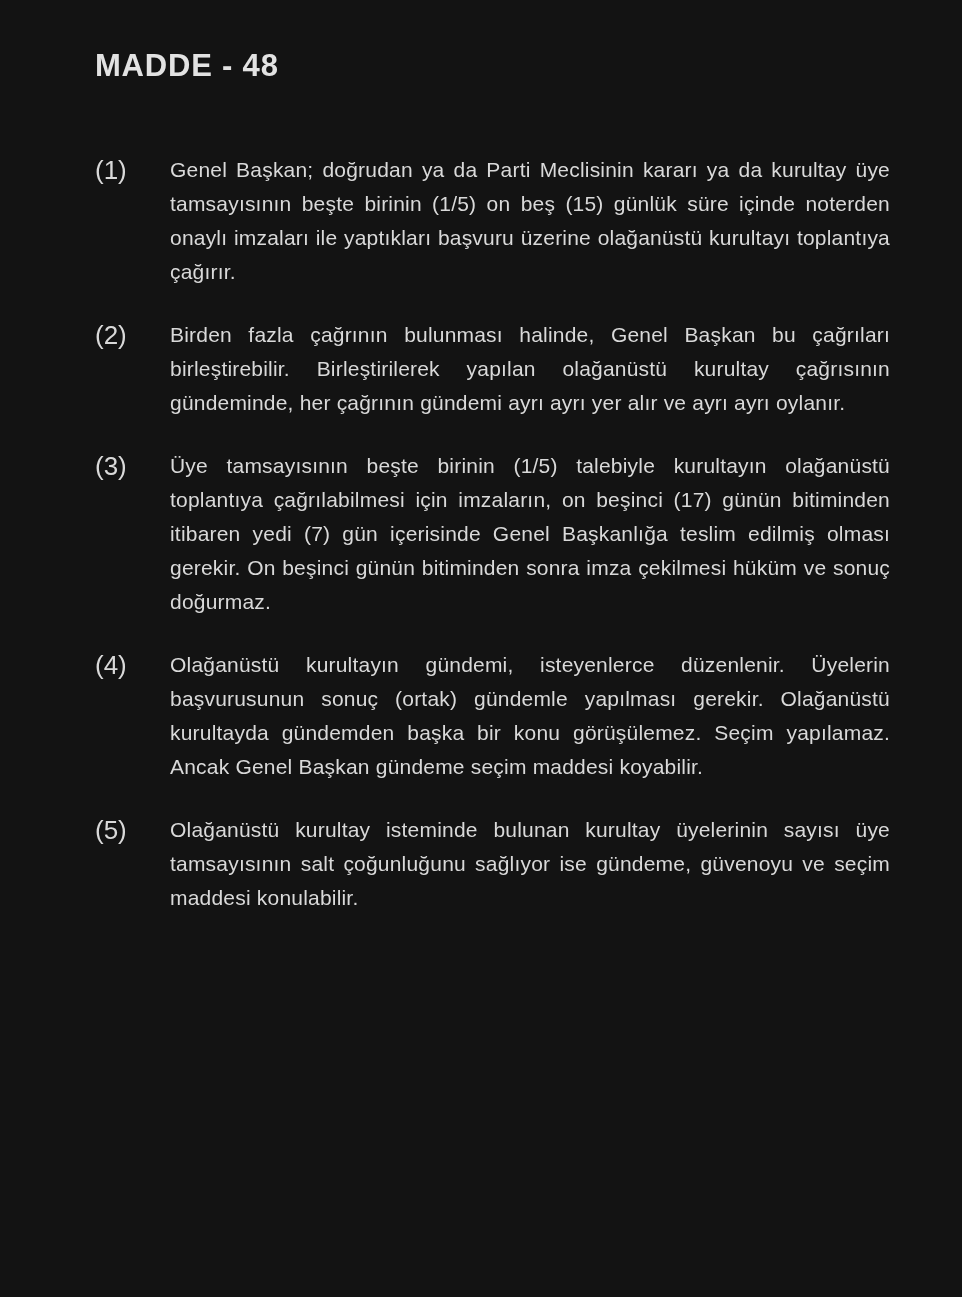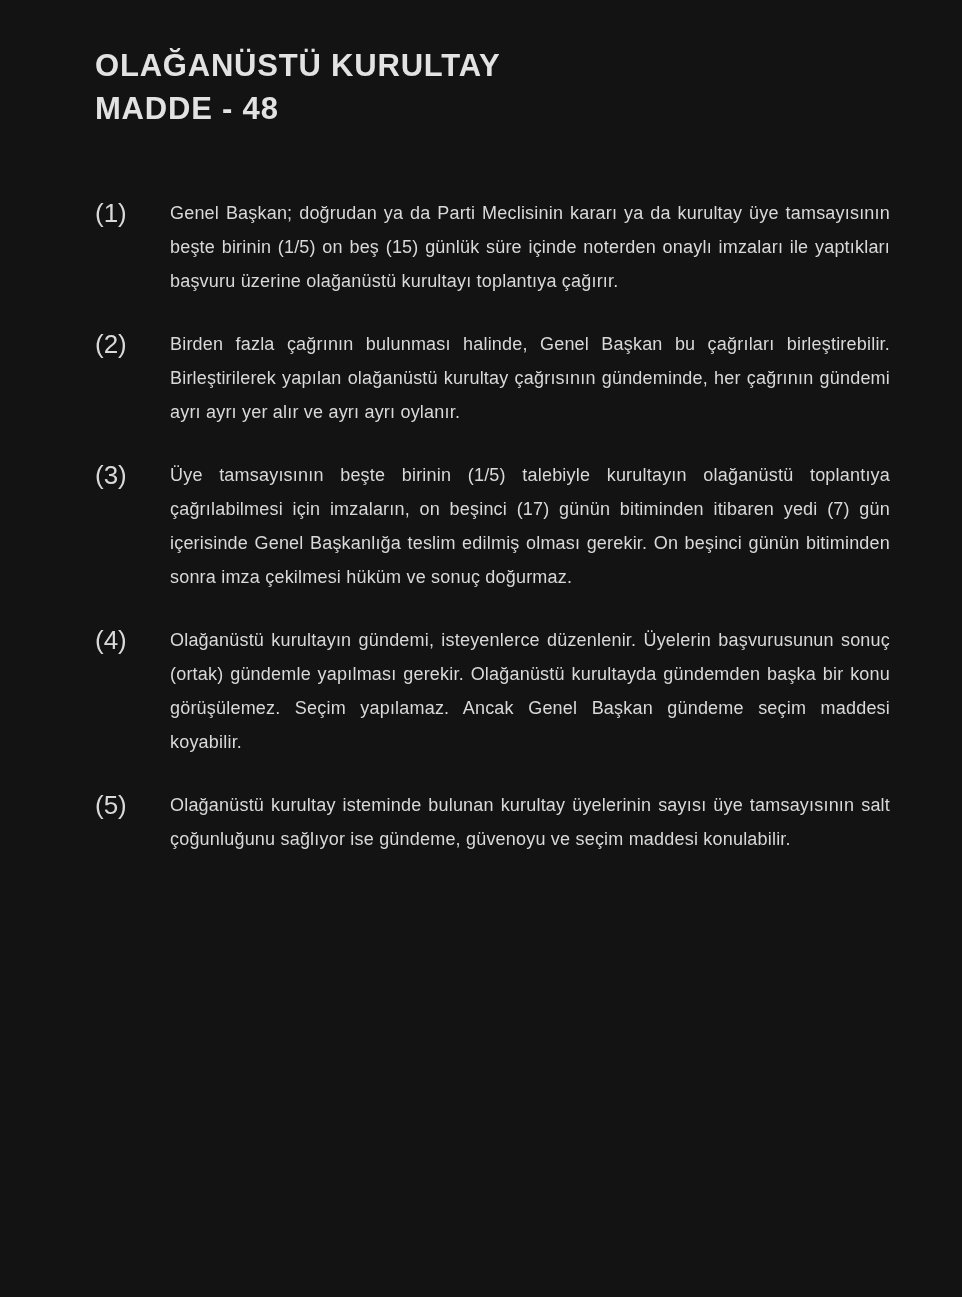--- a/index.html
+++ b/index.html
@@ -36,35 +36,34 @@
   }
   .clause:last-child {
     margin-bottom: 0;
   }
   .clause-number {
     font-size: 26px;
     line-height: 34px;
     color: #d9d9d9;
   }
   .clause-text {
-    font-size: 18px;
+    font-size: 21px;
     line-height: 34px;
     text-align: justify;
     text-justify: inter-word;
     color: #d9d9d9;
     letter-spacing: 0.2px;
   }
 </style>
 </head>
 <body>
 
 <div class="page">
 
   <div class="title-block">
-    <h1 class="doc-title">OLAĞANÜSTÜ KURULTAY</h1>
     <h1 class="doc-title">MADDE - 48</h1>
   </div>
 
   <div class="clause">
     <span class="clause-number">(1)</span>
     <span class="clause-text">Genel Başkan; doğrudan ya da Parti Meclisinin kararı ya da kurultay üye tamsayısının beşte birinin (1/5) on beş (15) günlük süre içinde noterden onaylı imzaları ile yaptıkları başvuru üzerine olağanüstü kurultayı toplantıya çağırır.</span>
   </div>
 
   <div class="clause">
     <span class="clause-number">(2)</span>

